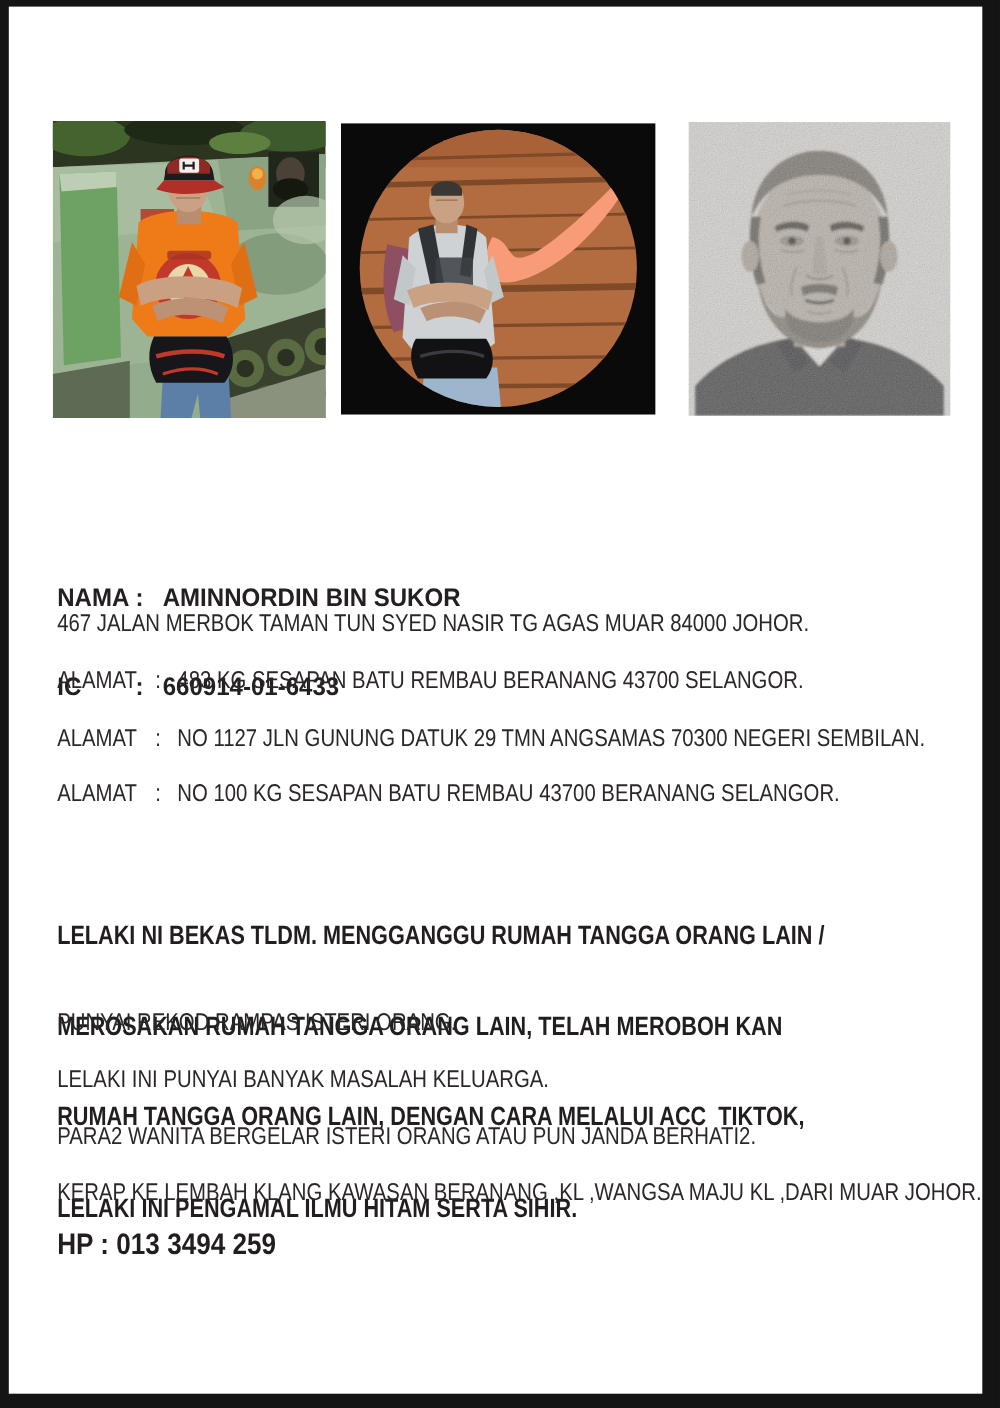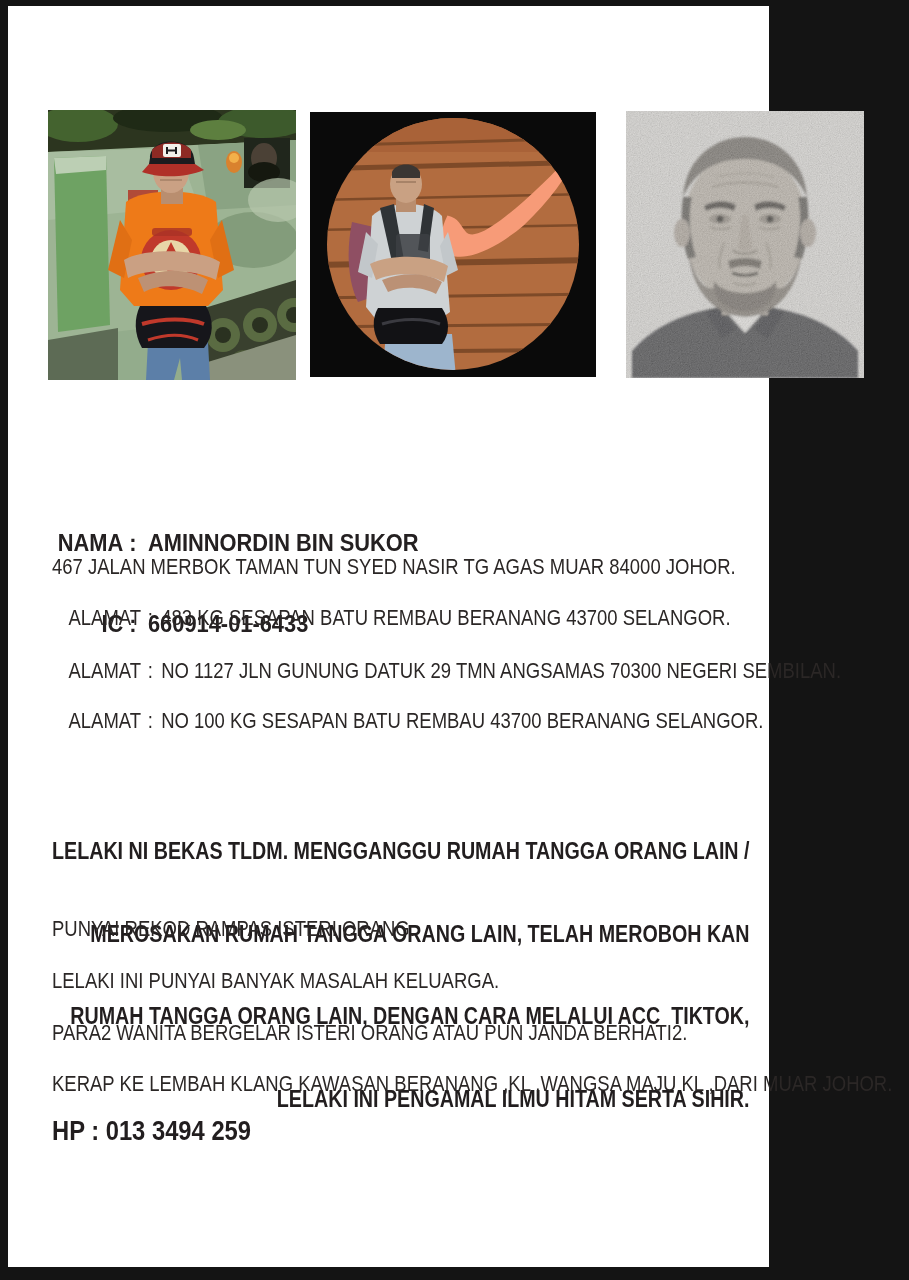--- a/index.html
+++ b/index.html
@@ -3,23 +3,22 @@
 <meta charset="utf-8">
 <style>
   html,body{margin:0;padding:0;}
   body{
     width:909px;height:1280px;overflow:hidden;
     background:#141414;
     font-family:"Liberation Sans", sans-serif;
   }
   .frame{position:relative;width:909px;height:1280px;background:#141414;}
   .page{
-    position:absolute;left:8px;top:6px;width:761px;height:1261px;
+    position:absolute;left:8px;top:6px;width:885px;height:1261px;
     background:#ffffff;
-    text-align:right;
   }
   .photos{
     position:absolute;left:40px;top:104px;height:272px;
     display:flex;align-items:flex-start;
   }
   .photo{display:block;flex:0 0 auto;}
   .ph1{width:248px;height:270px;}
   .ph2{width:286px;height:265px;margin-left:14px;margin-top:2px;}
   .ph3{width:238px;height:267px;margin-left:30px;margin-top:1px;}
 

